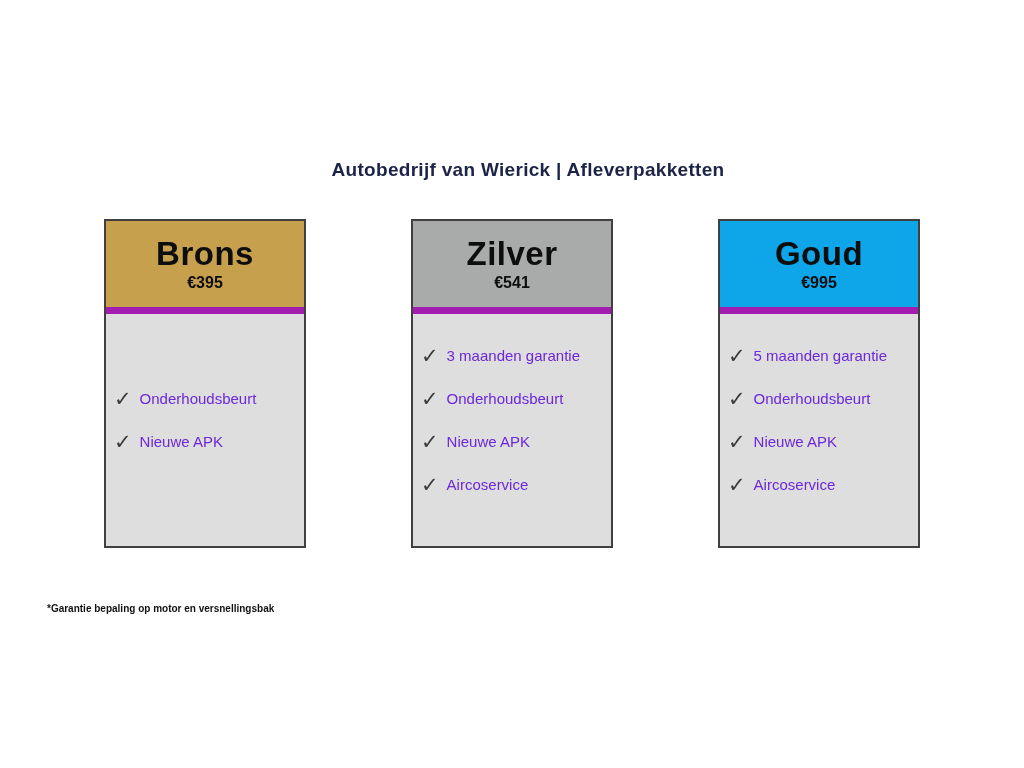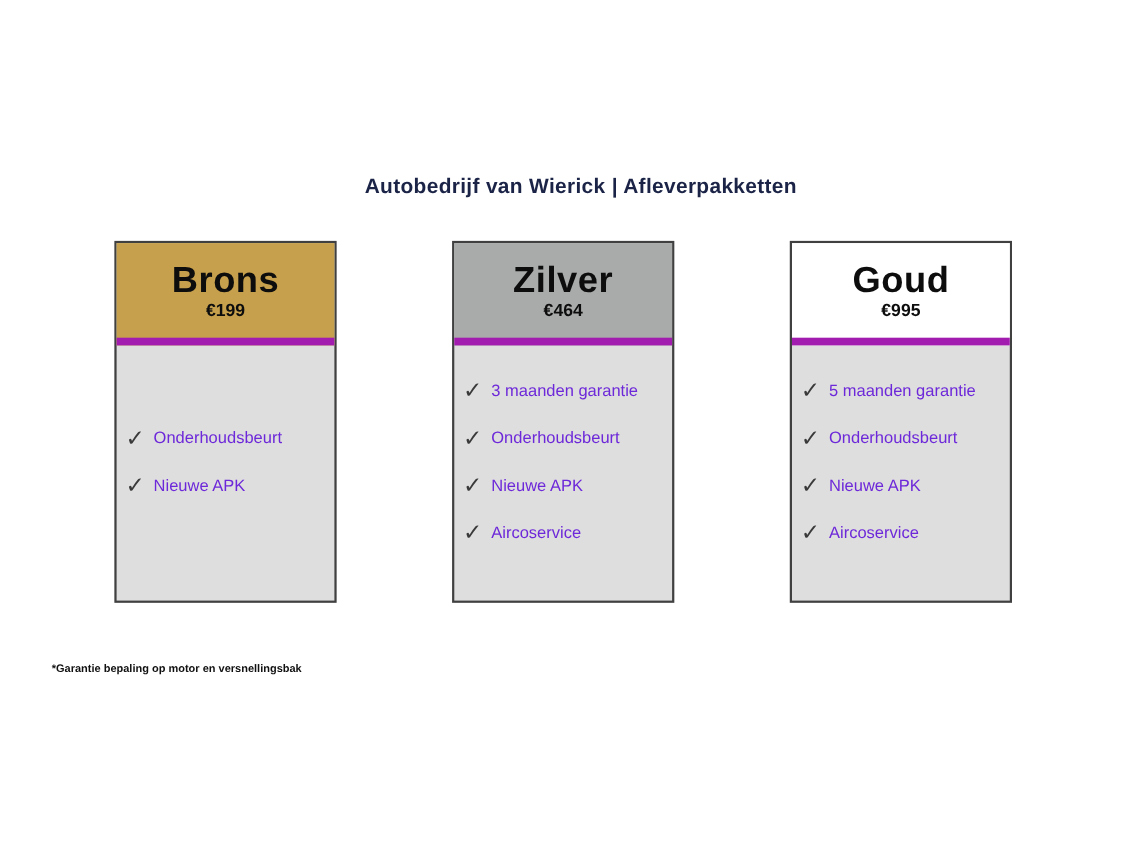--- a/index.html
+++ b/index.html
@@ -100,38 +100,38 @@
 
 <div class="page">
 
   <h1 class="title" style="color: rgb(27, 36, 71);">Autobedrijf van Wierick | Afleverpakketten</h1>
 
   <div class="cards">
 
     <section class="card">
       <header class="card-header" style="background-color: rgb(198, 160, 76);">
         <div class="pkg-name">Brons</div>
-        <div class="pkg-price">€199</div>
+        <div class="pkg-price">€395</div>
       </header>
       <div class="card-body">
         <div class="feature">
           <span class="check">✓</span>
           <span class="feature-label">Onderhoudsbeurt</span>
         </div>
         <div class="feature">
           <span class="check">✓</span>
           <span class="feature-label">Nieuwe APK</span>
         </div>
       </div>
     </section>
 
     <section class="card">
       <header class="card-header" style="background-color: rgb(169, 171, 170);">
         <div class="pkg-name">Zilver</div>
-        <div class="pkg-price">€464</div>
+        <div class="pkg-price">€541</div>
       </header>
       <div class="card-body">
         <div class="feature">
           <span class="check">✓</span>
           <span class="feature-label">3 maanden garantie</span>
         </div>
         <div class="feature">
           <span class="check">✓</span>
           <span class="feature-label">Onderhoudsbeurt</span>
         </div>
@@ -140,21 +140,21 @@
           <span class="feature-label">Nieuwe APK</span>
         </div>
         <div class="feature">
           <span class="check">✓</span>
           <span class="feature-label">Aircoservice</span>
         </div>
       </div>
     </section>
 
     <section class="card">
-      <header class="card-header" style="background-color: #ffffff;">
+      <header class="card-header" style="background-color: #0ea5e9;">
         <div class="pkg-name">Goud</div>
         <div class="pkg-price">€995</div>
       </header>
       <div class="card-body">
         <div class="feature">
           <span class="check">✓</span>
           <span class="feature-label">5 maanden garantie</span>
         </div>
         <div class="feature">
           <span class="check">✓</span>

